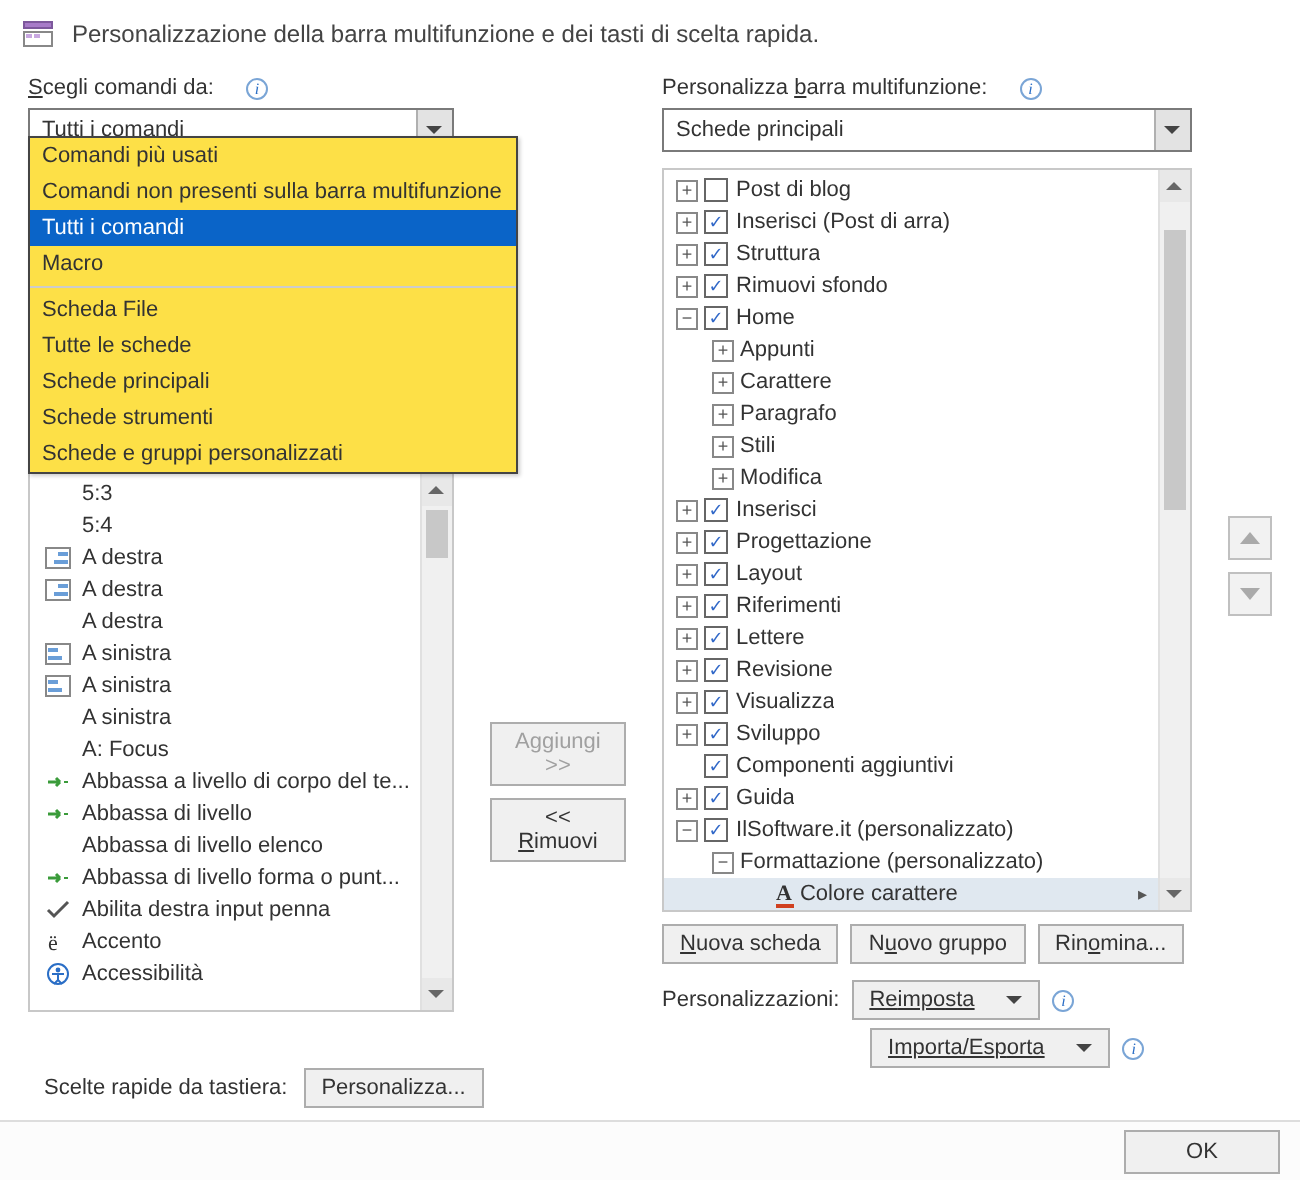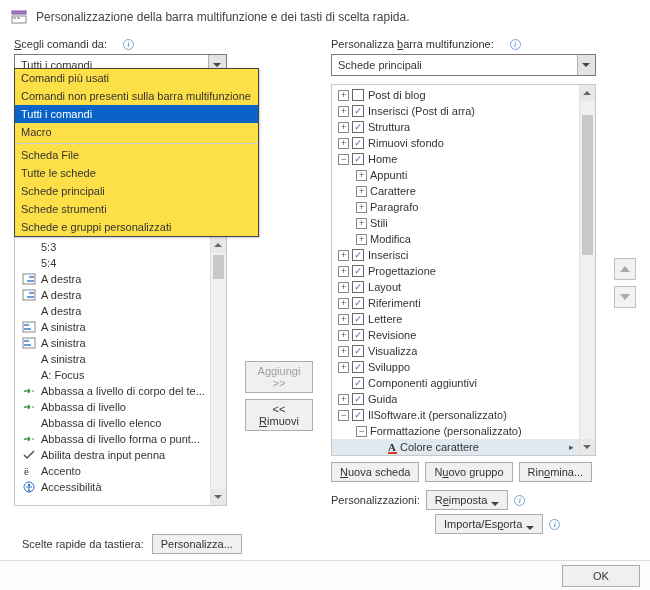--- a/index.html
+++ b/index.html
@@ -36,21 +36,21 @@
 .expander.hidden { visibility: hidden; }
 .chk { width: 12px; height: 12px; border: 1px solid #666; display: inline-flex; align-items: center; justify-content: center; font-size: 9px; margin-right: 4px; flex-shrink: 0; color: #3168c8; }
 .tree-text { overflow: hidden; text-overflow: ellipsis; }
 .tree-sub { width: 10px; font-size: 9px; color: #555; margin-left: auto; }
 .tree-highlight { background: #e0e8f0; }
 .btn { border: 1px solid #adadad; background: #f0f0f0; padding: 3px 8px; font-size: 11px; cursor: default; min-width: 66px; text-align: center; }
 .btn.disabled { color: #a0a0a0; background: #f0f0f0; cursor: default; }
 .row-btns { display: flex; gap: 6px; margin-top: 6px; }
 .pers-row { display: flex; align-items: center; gap: 6px; margin-top: 8px; font-size: 11px; }
 .pers-row .btn { min-width: auto; padding: 3px 8px; }
-.btn-dd { display: inline-flex; align-items: flex-end; gap: 4px; }
+.btn-dd { display: inline-flex; align-items: center; gap: 16px; text-decoration: underline; }
 .down-tri { border-left: 4px solid transparent; border-right: 4px solid transparent; border-top: 4px solid #444; display: inline-block; }
 .updown { display: flex; flex-direction: column; gap: 6px; margin-top: 220px; }
 .updown .ud { width: 22px; height: 22px; border: 1px solid #c0c0c0; background: #f2f2f2; display: flex; align-items: center; justify-content: center; }
 .ud-tri-up { border-left: 5px solid transparent; border-right: 5px solid transparent; border-bottom: 6px solid #aaa; }
 .ud-tri-down { border-left: 5px solid transparent; border-right: 5px solid transparent; border-top: 6px solid #aaa; }
 .shortbar { position: absolute; left: 22px; bottom: 36px; display: flex; align-items: center; gap: 8px; font-size: 11px; }
 .footer { position: absolute; bottom: 0; left: 0; right: 0; height: 30px; border-top: 1px solid #ddd; display: flex; align-items: center; justify-content: flex-end; padding: 0 10px; gap: 6px; background: #fcfcfc; }
 .footer .btn { min-width: 78px; padding: 4px 8px; }
 .scrollbar { position: absolute; right: 0; top: 0; bottom: 0; width: 16px; background: #f0f0f0; border-left: 1px solid #e0e0e0; }
 .sb-btn { height: 16px; background: #e8e8e8; display: flex; align-items: center; justify-content: center; }

